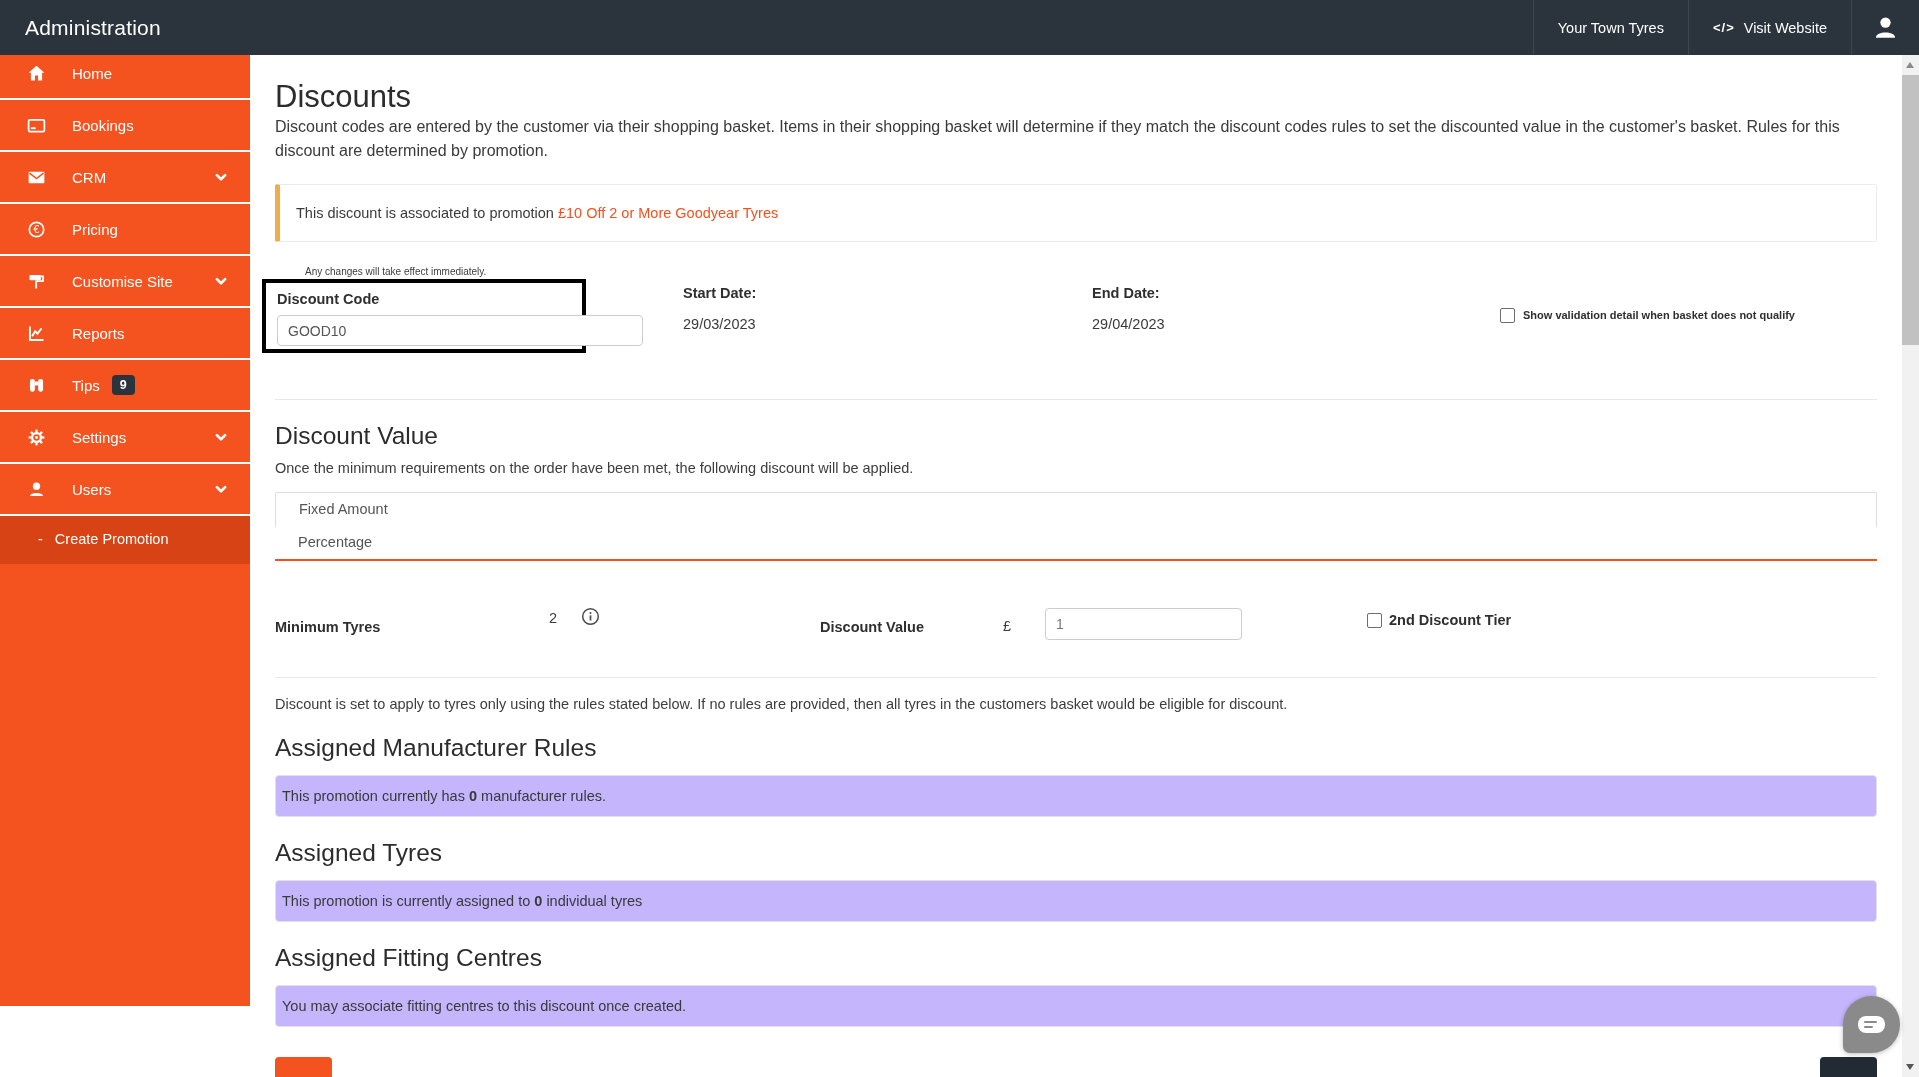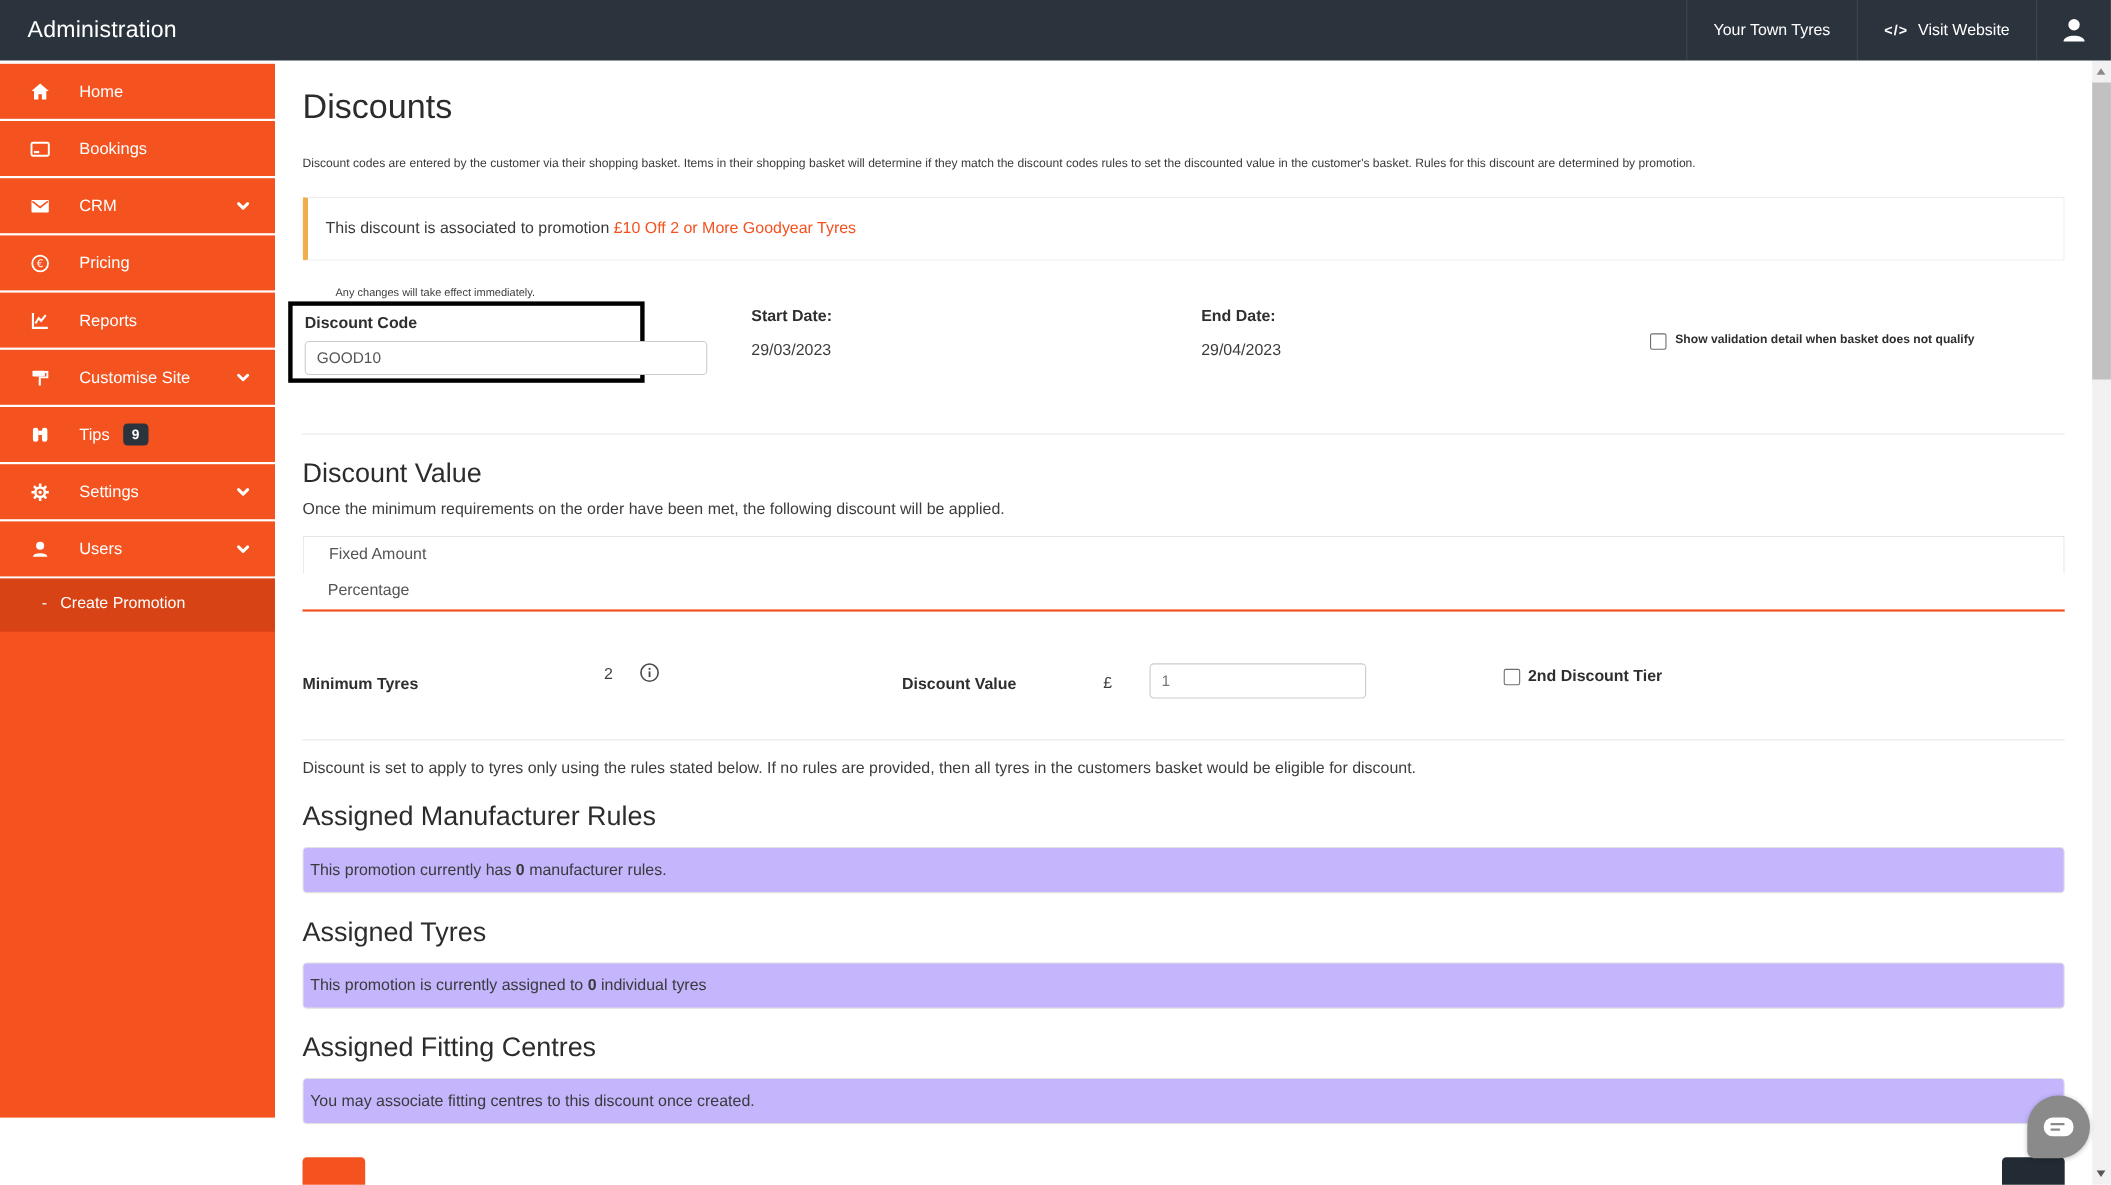--- a/index.html
+++ b/index.html
@@ -10,21 +10,21 @@
   .topbar { position:absolute; left:0; top:0; width:1919px; height:55px;
             background:#2b343d; color:#fff; display:flex; justify-content:space-between; align-items:stretch; z-index:30; }
   .topbar-title { align-self:center; padding-left:25px; font-size:21px; font-weight:500; letter-spacing:.2px; }
   .topbar-right { display:flex; align-items:stretch; }
   .tb-item { display:flex; align-items:center; padding:0 24px; font-size:14.5px; font-weight:500;
              border-left:1px solid rgba(255,255,255,.09); cursor:pointer; }
   .code-glyph { font-weight:700; font-size:13px; margin-right:9px; letter-spacing:1px; }
   .tb-user { padding:0 20px; }
 
   
-  .sidebar { position:absolute; left:0; top:58px; width:250px; height:958px; background:#f4521e; z-index:20;text-align:right; }
+  .sidebar { position:absolute; left:0; top:48px; width:250px; height:958px; background:#f4521e; z-index:20;text-align:right; }
   .side-item { height:52px; display:flex; align-items:center; padding:0 20px 0 25px;
                color:#fff; font-size:15px; font-weight:500; border-bottom:2px solid #fff; cursor:pointer; }
   .side-item .sicon { width:22px; height:22px; margin-right:25px; display:flex; align-items:center; justify-content:center; flex:none; }
   .side-item .chev { margin-left:auto; width:18px; height:18px; color:#fff; }
   .side-item.active { background:#fff; color:#f4521e; }
   .side-item.active .chev { color:#f4521e; }
   .badge { background:#2b343d; color:#fff; font-size:12.5px; font-weight:700; border-radius:4px;
            padding:3px 8px; margin-left:12px; }
   .sub-item { height:48px; background:#d84315; color:#fff; display:flex; align-items:center;
               padding-left:38px; font-size:14.5px; font-weight:500; cursor:pointer; border-bottom:2px solid #d84315; }
@@ -35,21 +35,21 @@
   .sb-up { position:absolute; top:7px; left:4px; width:0; height:0;
            border-left:4.5px solid transparent; border-right:4.5px solid transparent; border-bottom:6px solid #8a8a8a; }
   .sb-thumb { position:absolute; top:20px; left:0; width:17px; height:270px; background:#c1c1c1; }
   .sb-down { position:absolute; bottom:7px; left:4px; width:0; height:0;
              border-left:4.5px solid transparent; border-right:4.5px solid transparent; border-top:6px solid #555; }
 
   
   .content { position:absolute; left:250px; top:55px; width:1652px; height:1022px;
              padding:24px 25px 0 25px; background:#fff; overflow:hidden; }
   h1.page-title { font-size:31px; font-weight:400; color:#2c2c2c; }
-  .page-desc { margin-top:26px; font-size:11px; line-height:1.5; color:#3a3a3a; }
+  .page-desc { margin-top:0; font-size:16px; line-height:1.5; color:#3a3a3a; }
 
   .alert { margin-top:21px; border:1px solid #ececec; border-left:5px solid #f0ad4e;
            padding:20px 16px; font-size:14.5px; border-radius:2px; color:#3a3a3a; }
   .alert a { color:#f4511e; text-decoration:none; cursor:pointer; }
 
   .note { margin-top:24px; font-size:10px;margin-left:30px; }
 
   .fields-row { position:relative; margin-top:0; height:100px; }
   .black-box { position:absolute; left:-13px; top:2px; width:324px; height:74px; border:4px solid #000; }
   .black-box .inner { padding:8px 0 0 11px; }
@@ -169,41 +169,41 @@
           <circle cx="12" cy="12" r="8.2" fill="none" stroke="#fff" stroke-width="1.9"></circle>
           <text x="12" y="16" font-size="11" text-anchor="middle" fill="#fff" font-family="DejaVu Sans, sans-serif">€</text>
         </svg>
     </span>
     <span>Pricing</span>
   </div>
 
   <div class="side-item">
     <span class="sicon">
       <svg width="21" height="21" viewBox="0 0 24 24">
-          <path d="M4.5 4 V19.5 H20" stroke="#fff" stroke-width="2.2" fill="none"></path>
-          <path d="M7 15 L10.5 9.5 L13 12.2 L17.8 6.2" stroke="#fff" stroke-width="2.2" fill="none"></path>
-        </svg>
-    </span>
-    <span>Reports</span>
-  </div>
-
-  <div class="side-item">
-    <span class="sicon">
-      <svg width="21" height="21" viewBox="0 0 24 24">
           <rect x="4" y="4.5" width="13" height="6" rx="1" fill="#fff"></rect>
           <path d="M17 6 h2.5 v5.5 H11.6 v3" fill="none" stroke="#fff" stroke-width="2"></path>
           <rect x="10.5" y="14" width="2.2" height="6" fill="#fff"></rect>
         </svg>
     </span>
     <span>Customise Site</span>
     <span class="chev">
       <svg width="18" height="18" viewBox="0 0 24 24">
           <path d="M6.5 9.5 L12 15 L17.5 9.5" stroke="currentColor" stroke-width="3.6" stroke-linecap="round" stroke-linejoin="round" fill="none"></path>
         </svg>
     </span>
+  </div>
+
+  <div class="side-item">
+    <span class="sicon">
+      <svg width="21" height="21" viewBox="0 0 24 24">
+          <path d="M4.5 4 V19.5 H20" stroke="#fff" stroke-width="2.2" fill="none"></path>
+          <path d="M7 15 L10.5 9.5 L13 12.2 L17.8 6.2" stroke="#fff" stroke-width="2.2" fill="none"></path>
+        </svg>
+    </span>
+    <span>Reports</span>
   </div>
 
   <div class="side-item">
     <span class="sicon">
       <svg width="21" height="21" viewBox="0 0 24 24">
           <rect x="4.5" y="4.5" width="5.6" height="14.5" rx="2.4" fill="#fff"></rect>
           <rect x="13.9" y="4.5" width="5.6" height="14.5" rx="2.4" fill="#fff"></rect>
           <rect x="10" y="7.5" width="4" height="4.5" fill="#fff"></rect>
         </svg>
     </span>

